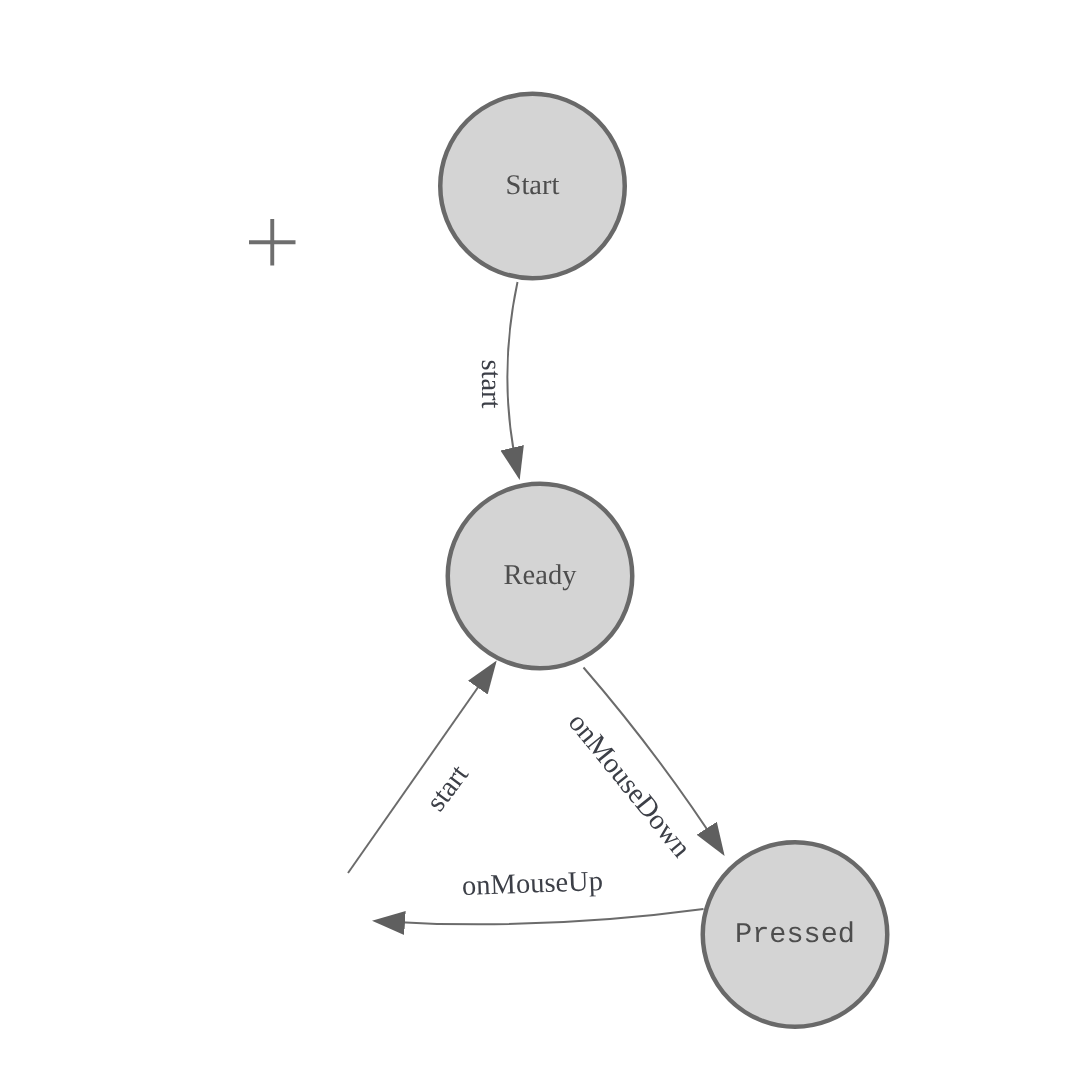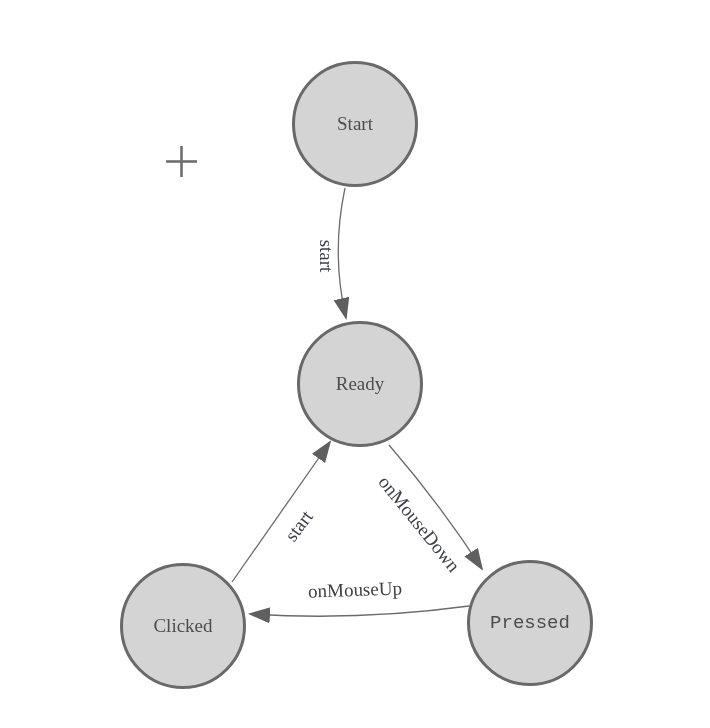--- a/index.html
+++ b/index.html
@@ -99,23 +99,20 @@
   </svg>
 
   <div class="node node-start">
     <span>Start</span>
   </div>
 
   <div class="node node-ready">
     <span>Ready</span>
   </div>
 
-  <div class="node node-clicked">
-    <span>Clicked</span>
-  </div>
 
   <div class="node node-pressed">
     <span>Pressed</span>
   </div>
 
   <div class="edge-label lbl-start-top">start</div>
 
   <div class="edge-label lbl-onmousedown">onMouseDown</div>
 
   <div class="edge-label lbl-onmouseup">onMouseUp</div>

